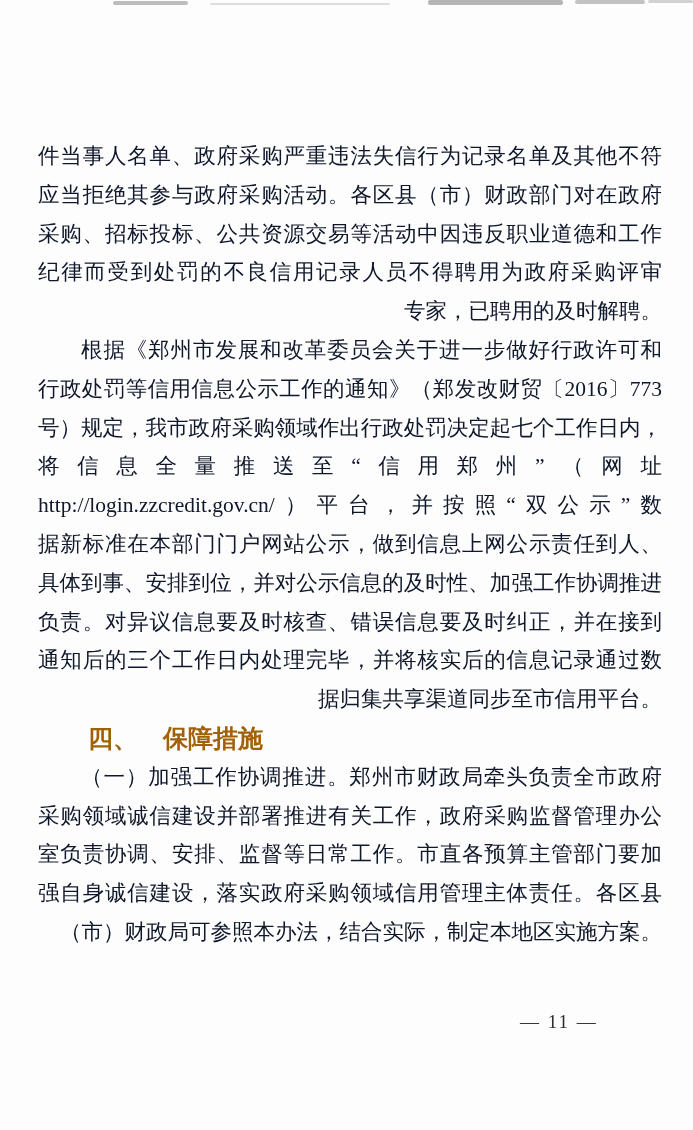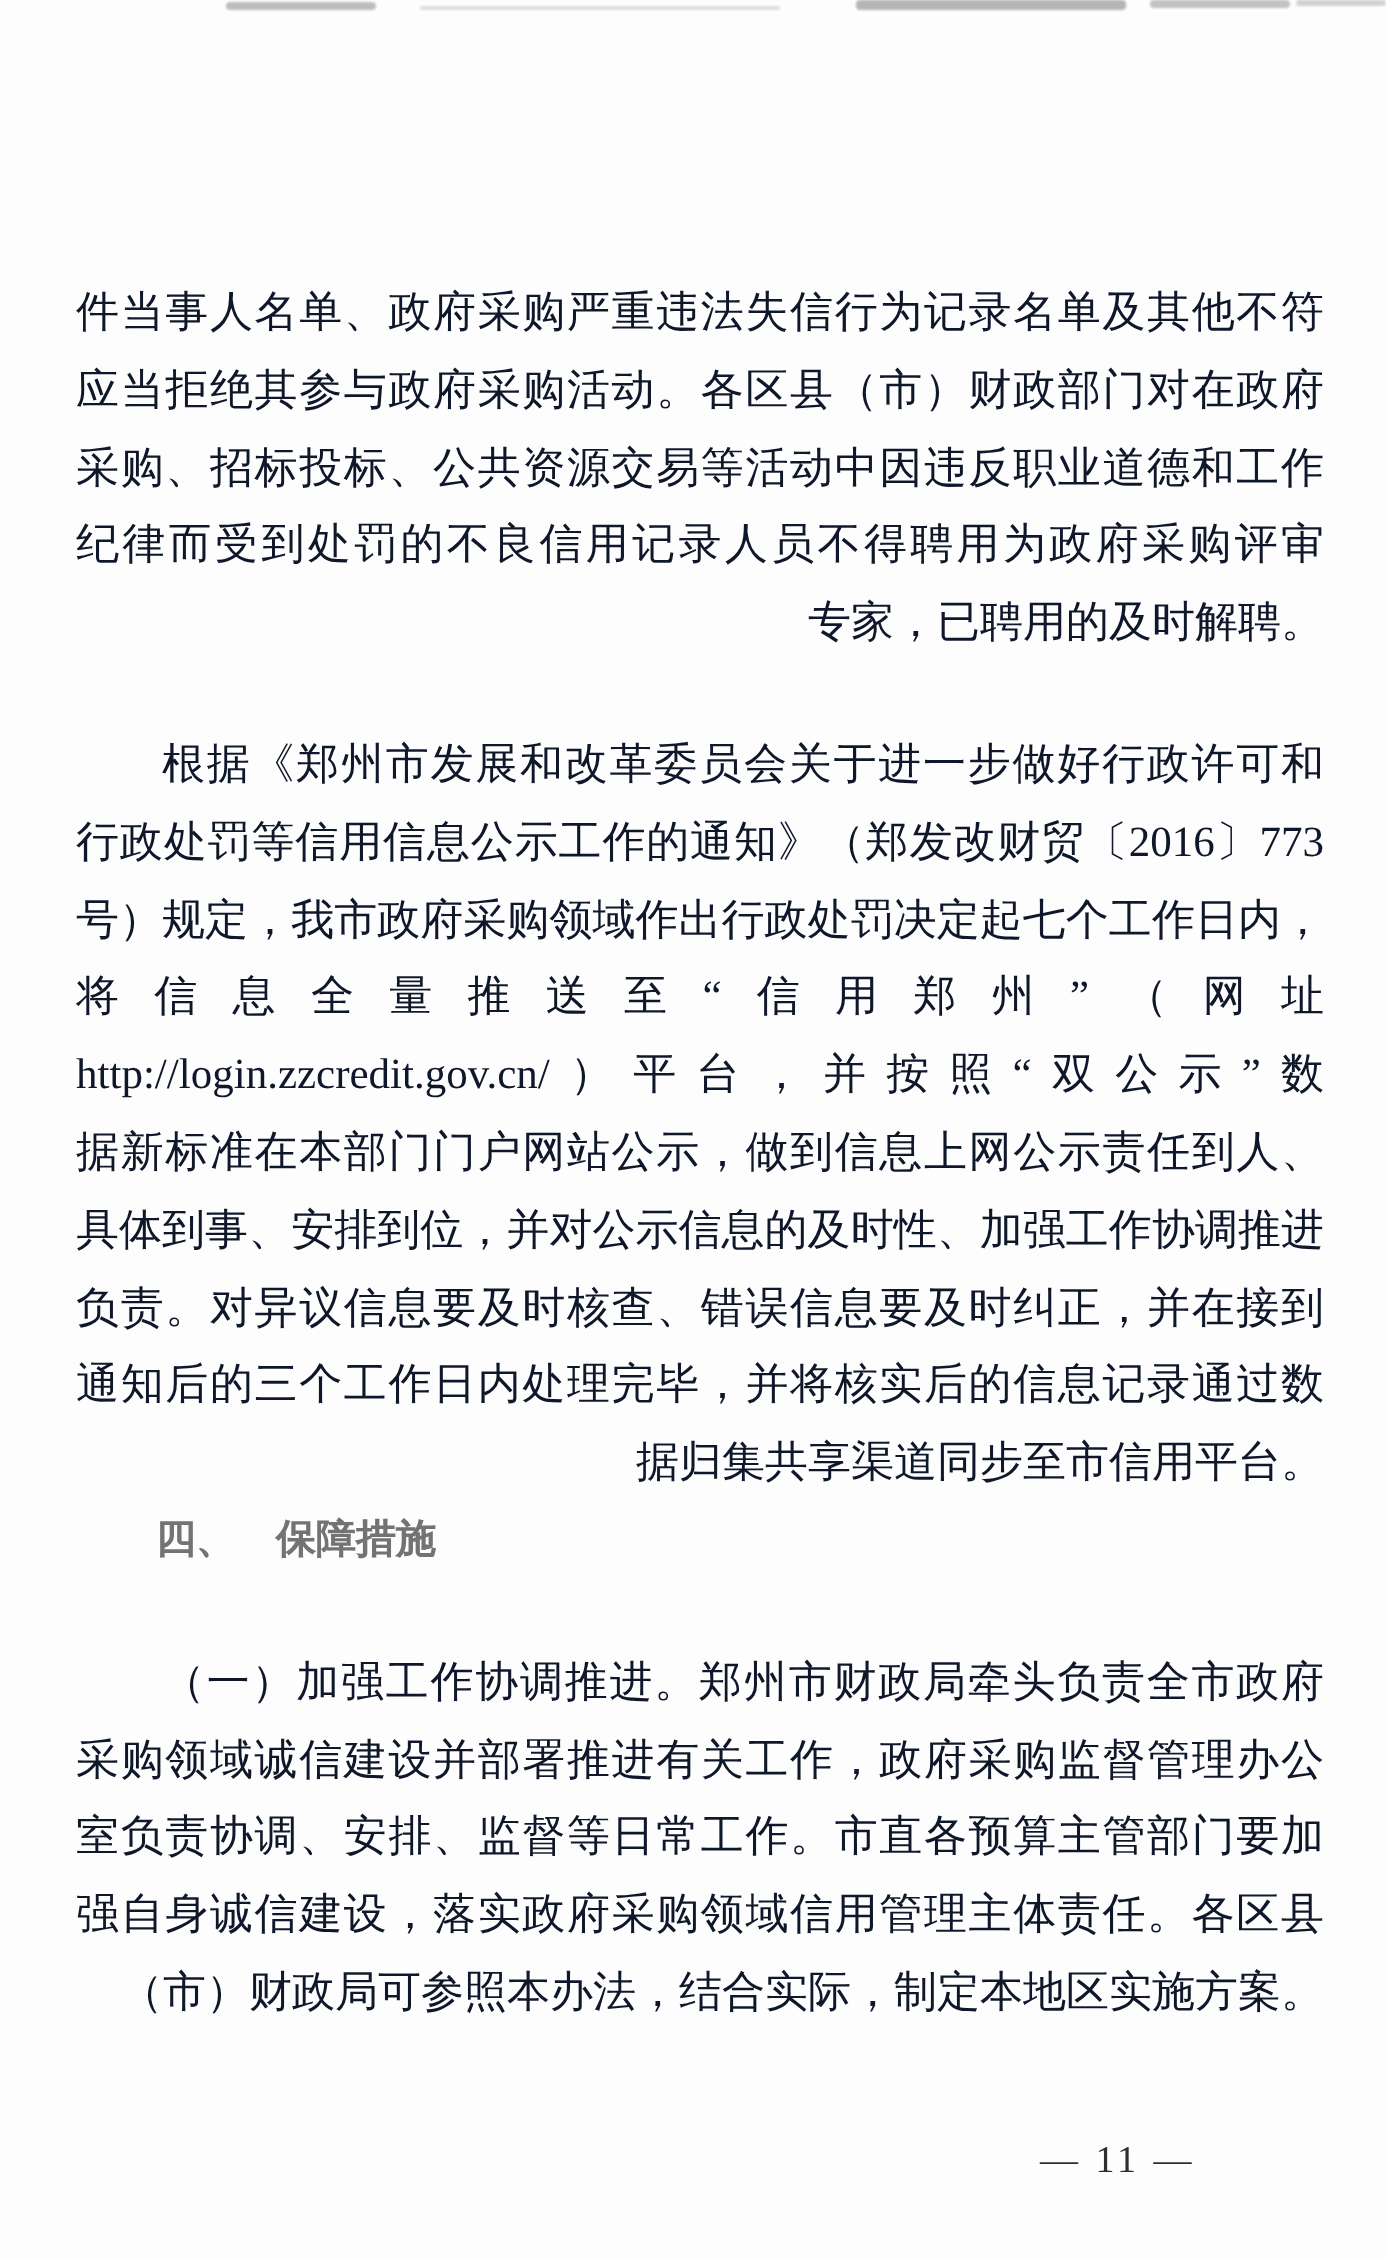--- a/index.html
+++ b/index.html
@@ -40,36 +40,36 @@
     color: #0f172a;
     white-space: nowrap;
     overflow: visible;
   }
   
   .fill, .fill-indent {
     white-space: normal;
     text-align: justify;
     text-align-last: justify;
   }
-  .fill-indent { text-indent: 2em; margin-top: 32px; }
+  .fill-indent { text-indent: 2em; }
   
   .end, .end-full { text-align: right; }
   
   .heading {
     text-indent: 2em;
     font-weight: bold;
-    font-size: 20px;
+    font-size: 25px;
     font-family: "Liberation Sans", "DejaVu Sans", sans-serif;
-    color: #737373;
+    color: #a16207;
     text-align: left;
   }
   .footer {
     position: absolute;
     left: 520px;
-    top: 1066px;
+    top: 1007px;
     width: 120px;
     height: 30px;
     line-height: 30px;
     font-size: 19px;
     letter-spacing: 2px;
     color: #2e2e2e;
     font-family: "Liberation Serif", "DejaVu Serif", serif;
   }
 </style>
 </head>

